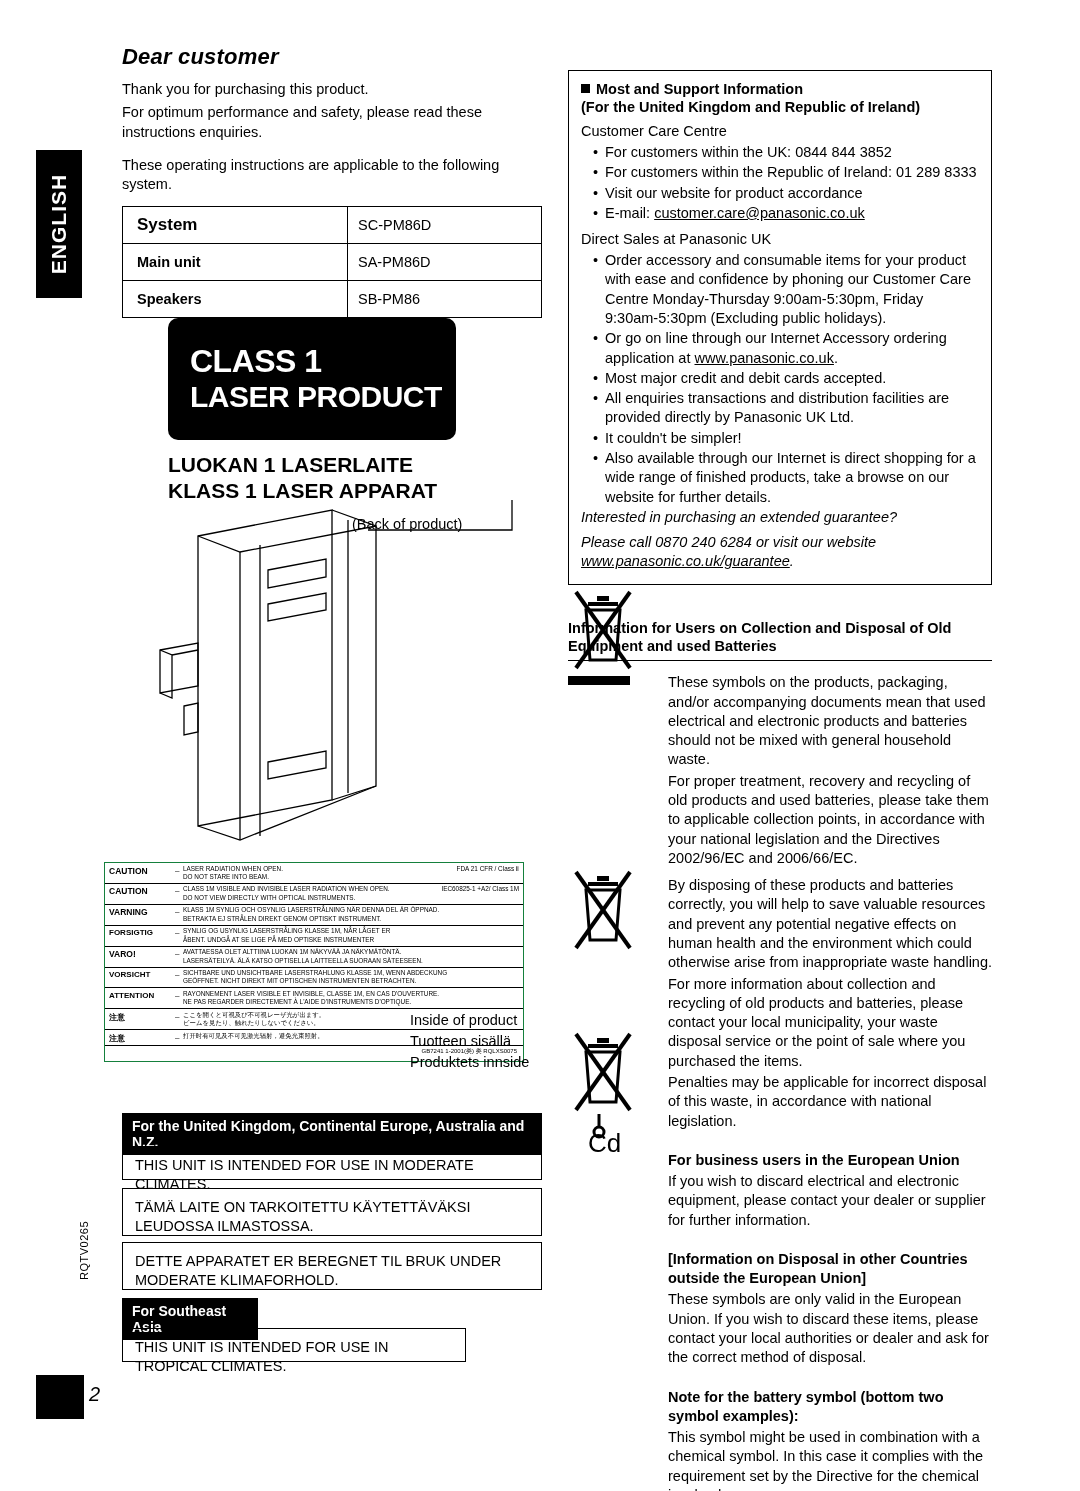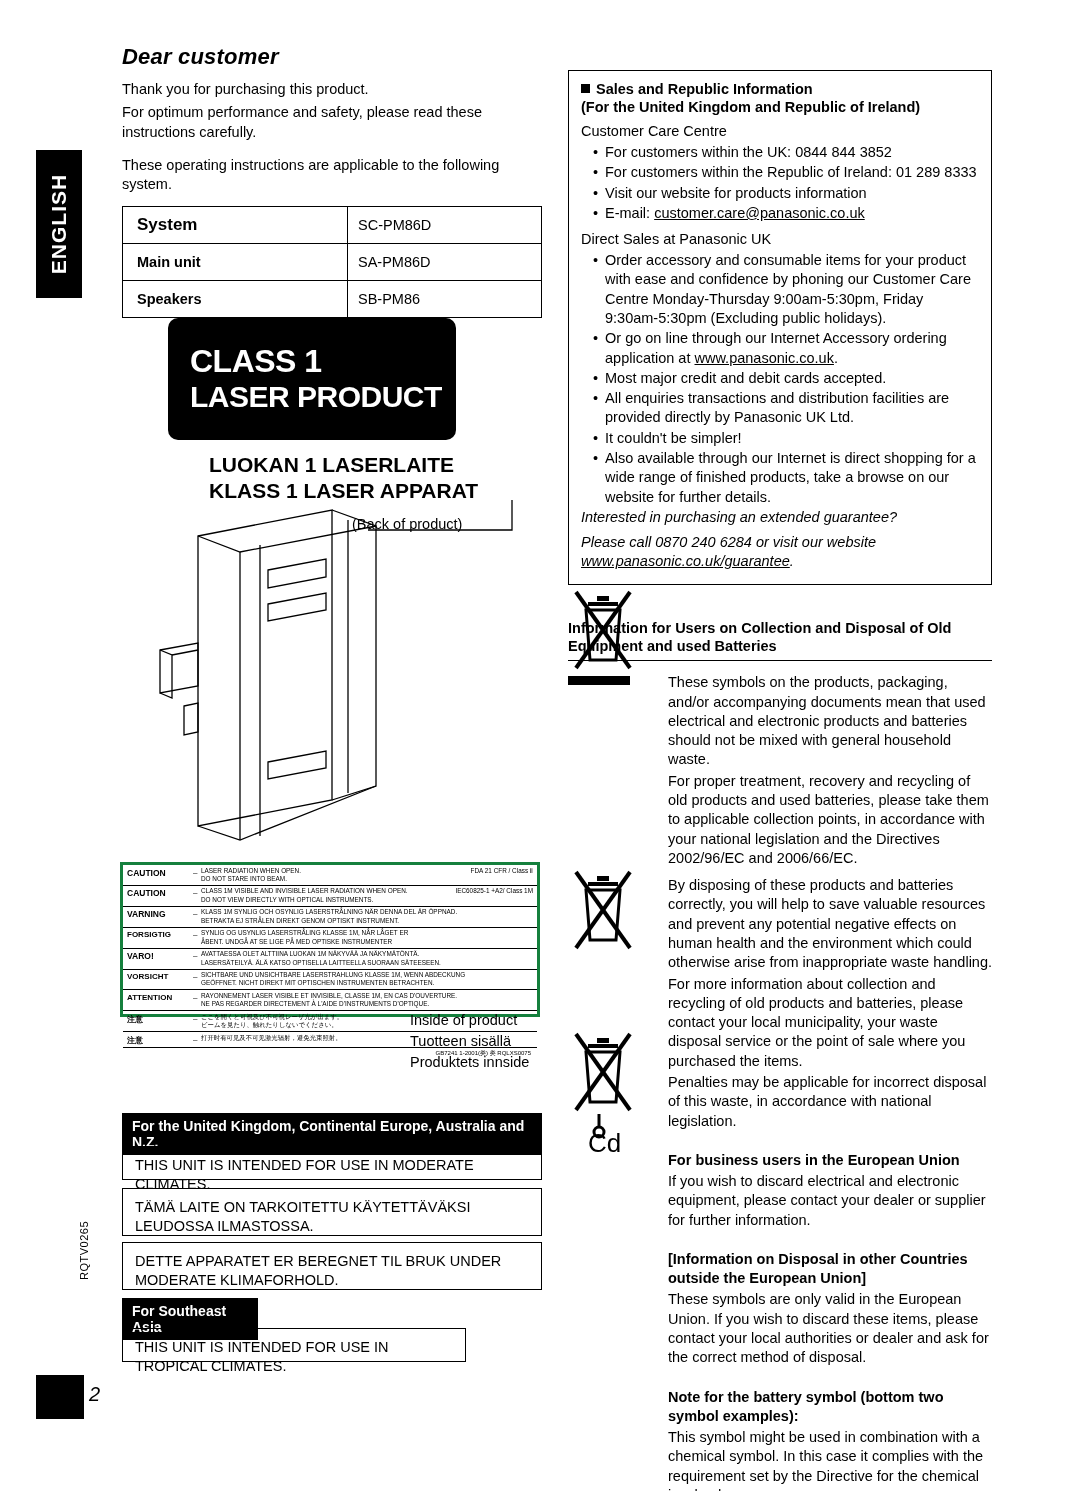--- a/index.html
+++ b/index.html
@@ -74,34 +74,34 @@
   }
   .laserbox div {
     color:#fff; font-weight:bold; font-size:32px;
     letter-spacing:-0.5px; line-height:1.12;
     font-family:"Liberation Sans", sans-serif;
   }
   .laserbox div.l2 { font-size:30px; }
 
   .luokan {
     position:absolute; left:168px; top:452px; width:360px;
-    font-size:21px; font-weight:bold; line-height:1.25;margin-left:41px;
+    font-size:21px; font-weight:bold; line-height:1.25;
   }
   .backof {
     position:absolute; left:352px; top:516px;
     font-size:14.5px;
   }
 
   
   .product { position:absolute; left:140px; top:500px; width:400px; height:350px; }
 
   
   .caution-wrap {
-    position:absolute; left:120px; top:862px;
-    width:420px; height:155px; border:3px solid #15803d;
+    position:absolute; left:104px; top:862px;
+    width:420px; height:200px; border:1px solid #15803d;
     box-sizing:border-box;
   }
   .caution-row {
     display:flex; align-items:flex-start;
     padding:1.5px 4px 1.5px 4px;
     border-bottom:1px solid #000;
   }
   .caution-row:last-child { border-bottom:none; }
   .caution-tag {
     width:66px; flex:0 0 66px; font-weight:bold; font-size:8.5px;
@@ -175,21 +175,21 @@
   </div>
 
   <div class="page-num">
     <span>2</span>
   </div>
   <div class="doc-code">RQTV0265</div>
 
   <div class="col-left">
     <h1 class="dear">Dear customer</h1>
     <p class="body">Thank you for purchasing this product.</p>
-    <p class="body" style="margin-top:-7px">For optimum performance and safety, please read these instructions carefully.</p>
+    <p class="body" style="margin-top:-7px">For optimum performance and safety, please read these instructions enquiries.</p>
     <p class="body" style="margin-top:14px">These operating instructions are applicable to the following system.</p>
 
     <table class="systbl">
       <tbody>
           <tr>
         <td class="lbl big">System</td>
         <td class="val">SC-PM86D</td>
       </tr>
       <tr>
         <td class="lbl">Main unit</td>
@@ -314,28 +314,28 @@
   <div class="blackbar" style="left:122px; top:1113px; width:420px;">For the United Kingdom, Continental Europe, Australia and N.Z.</div>
   <div class="obox" style="left:122px; top:1146px; width:420px; height:34px;">THIS UNIT IS INTENDED FOR USE IN MODERATE CLIMATES.</div>
   <div class="obox" style="left:122px; top:1188px; width:420px; height:48px;">TÄMÄ LAITE ON TARKOITETTU KÄYTETTÄVÄKSI LEUDOSSA ILMASTOSSA.</div>
   <div class="obox" style="left:122px; top:1242px; width:420px; height:48px;">DETTE APPARATET ER BEREGNET TIL BRUK UNDER MODERATE KLIMAFORHOLD.</div>
   <div class="blackbar" style="left:122px; top:1298px; width:136px;">For Southeast Asia</div>
   <div class="obox" style="left:122px; top:1328px; width:344px; height:34px;">THIS UNIT IS INTENDED FOR USE IN TROPICAL CLIMATES.</div>
 
   <div class="col-right">
 
     <div class="sales-box">
-      <div class="sq">Sales and Republic Information</div>
+      <div class="sq">Most and Support Information</div>
       <div class="sq2">(For the United Kingdom and Republic of Ireland)</div>
 
       <div class="plain">Customer Care Centre</div>
       <ul class="bul">
         <li>For customers within the UK: 0844 844 3852</li>
         <li>For customers within the Republic of Ireland: 01 289 8333</li>
-        <li>Visit our website for products information</li>
+        <li>Visit our website for product accordance</li>
         <li>E-mail: <span class="ul-link">customer.care@panasonic.co.uk</span></li>
       </ul>
 
       <div class="plain">Direct Sales at Panasonic UK</div>
       <ul class="bul">
         <li>Order accessory and consumable items for your product with ease and confidence by phoning our Customer Care Centre Monday-Thursday 9:00am-5:30pm, Friday 9:30am-5:30pm (Excluding public holidays).</li>
         <li>Or go on line through our Internet Accessory ordering application at <span class="ul-link">www.panasonic.co.uk</span>.</li>
         <li>Most major credit and debit cards accepted.</li>
         <li>All enquiries transactions and distribution facilities are provided directly by Panasonic UK Ltd.</li>
         <li>It couldn't be simpler!</li>

